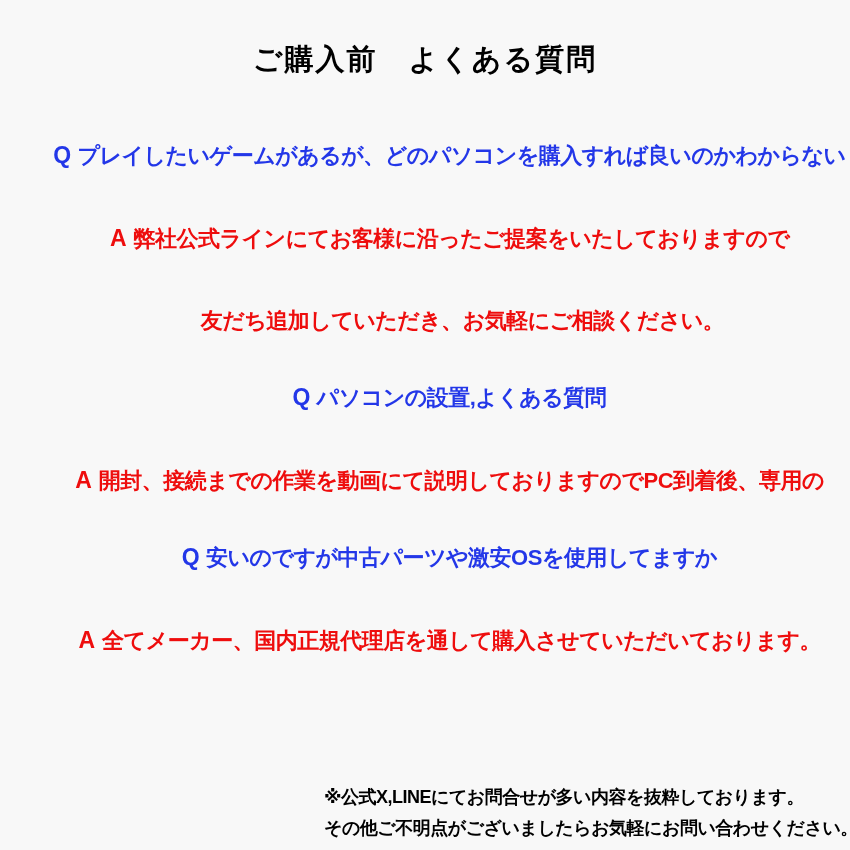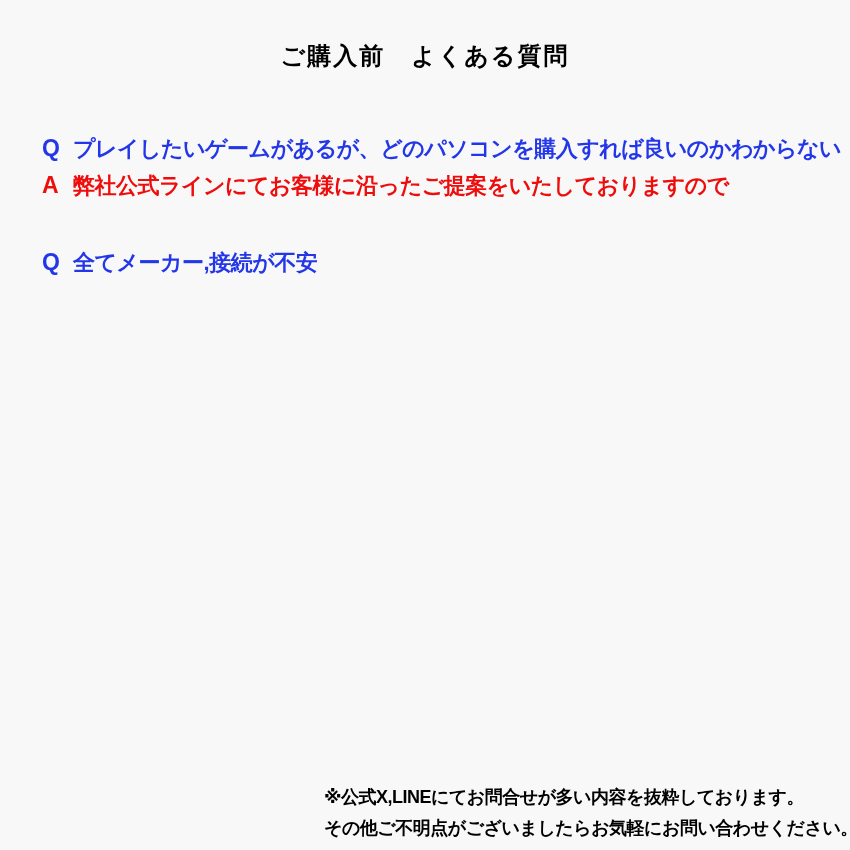--- a/index.html
+++ b/index.html
@@ -19,40 +19,41 @@
     background: var(--background);
     font-family: "Liberation Sans", "DejaVu Sans", sans-serif;
     font-weight: bold;
     overflow: hidden;
     position: relative;
     color: var(--text-black);
   }
   .page-title {
     padding-top: 20px;
     text-align: center;
-    font-size: 24px;
+    font-size: 29px;
     letter-spacing: 2px;
     line-height: 40px;
     color: var(--text-black);
     white-space: nowrap;
   }
   .faq-container {
     padding: 38px 0 0 42px;
+    text-align: center;
   }
   .qa-block {
     margin-bottom: 40px;
   }
   .line {
     font-size: 22px;
     line-height: 36px;
     letter-spacing: -0.5px;
     white-space: nowrap;
   }
   .q-line { color: var(--question-blue); }
-  .a-line { color: var(--answer-red); }
+  .a-line { color: var(--answer-red); margin-top: 46px; }
   .mark {
     display: inline-block;
     width: 31px;
     font-size: 23px;
   }
   .indent { padding-left: 33px; }
   .full-left { margin-left: -2px; }
   .footer-note {
     position: absolute;
     left: 324px;
@@ -71,30 +72,40 @@
 
 <div class="faq-container">
 
   <div class="qa-block">
     <div class="line q-line">
       <span class="mark">Q</span><span>プレイしたいゲームがあるが、どのパソコンを購入すれば良いのかわからない</span>
     </div>
     <div class="line a-line">
       <span class="mark">A</span><span>弊社公式ラインにてお客様に沿ったご提案をいたしておりますので</span>
     </div>
+    <div class="line a-line indent">友だち追加していただき、お気軽にご相談ください。</div>
   </div>
 
   <div class="qa-block">
     <div class="line q-line">
-      <span class="mark">Q</span><span>全てメーカー,接続が不安</span>
+      <span class="mark">Q</span><span>パソコンの設置,よくある質問</span>
+    </div>
+    <div class="line a-line">
+      <span class="mark">A</span><span>開封、接続までの作業を動画にて説明しておりますのでPC到着後、専用の</span>
     </div>
   </div>
 
 
   <div class="qa-block">
+    <div class="line q-line">
+      <span class="mark">Q</span><span>安いのですが中古パーツや激安OSを使用してますか</span>
+    </div>
+    <div class="line a-line">
+      <span class="mark">A</span><span>全てメーカー、国内正規代理店を通して購入させていただいております。</span>
+    </div>
   </div>
 
 
 </div>
 
 <div class="footer-note">
   <div>※公式X,LINEにてお問合せが多い内容を抜粋しております。</div>
   <div>その他ご不明点がございましたらお気軽にお問い合わせください。</div>
 </div>
 

